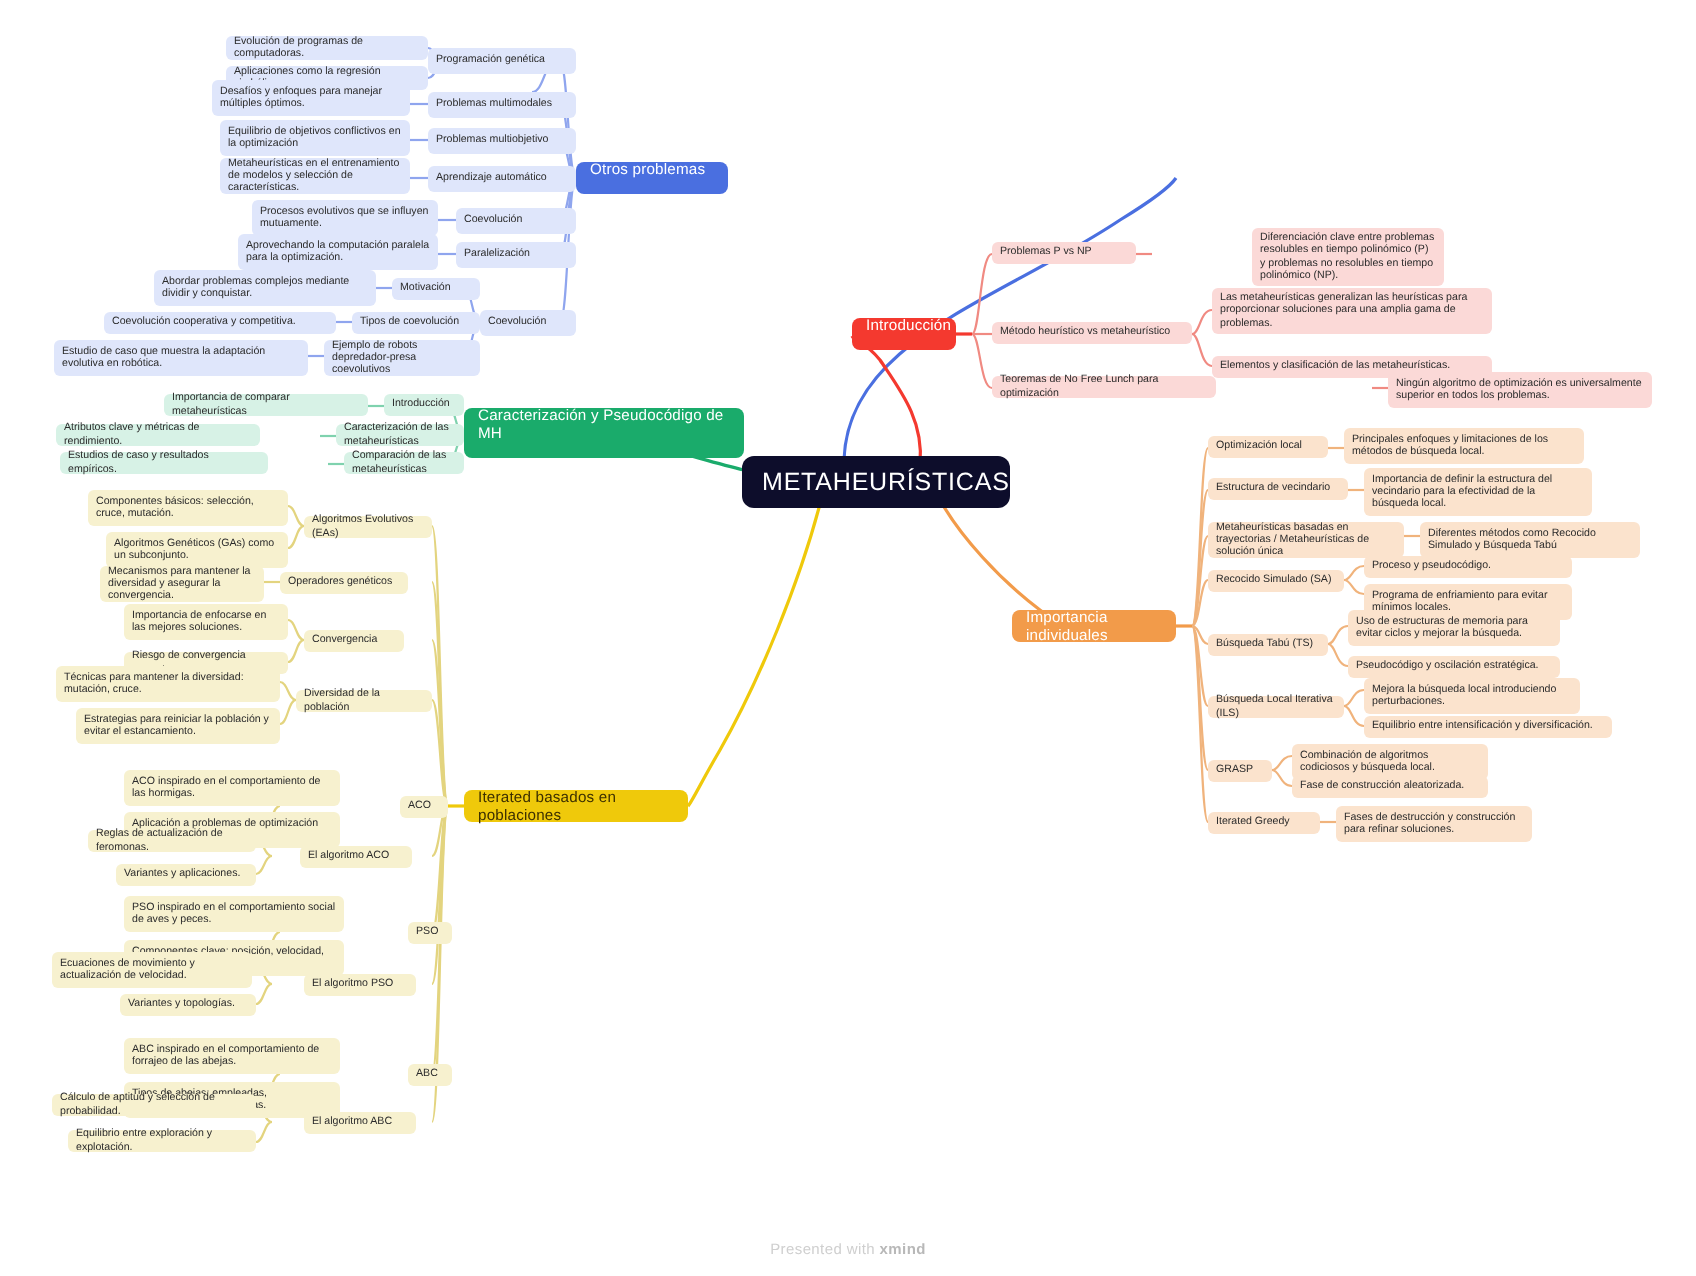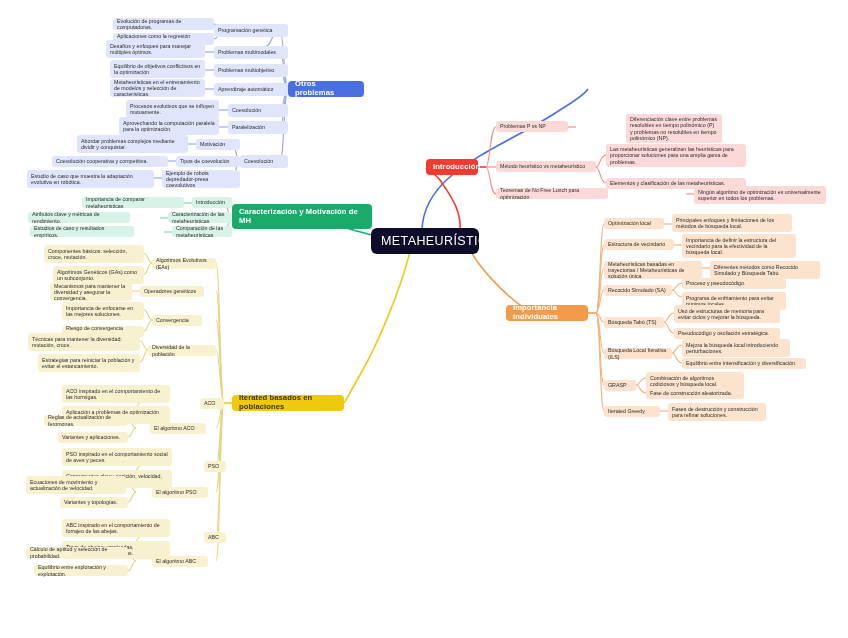--- a/index.html
+++ b/index.html
@@ -16,22 +16,22 @@
   
   .central{
     background:#0d0d2b;color:#ffffff;border-radius:6px;
     font-size:12.5px;letter-spacing:.4px;font-weight:400;
     display:flex;align-items:center;justify-content:center;
     text-align:center;padding:0 10px;z-index:20;
   }
 
   
   .main{
-    border-radius:4px;color:#ffffff;font-size:7.6px;font-weight:700;
-    display:flex;align-items:center;padding:0 7px;z-index:15;
+    border-radius:4px;color:#ffffff;font-size:7.6px;font-weight:400;
+    display:flex;align-items:flex-start;padding:0 7px;z-index:15;
     letter-spacing:.1px;
   }
   .main.blue{background:#4a6fe0;}
   .main.green{background:#1aab6b;}
   .main.red{background:#f4392f;}
   .main.orange{background:#f29b4a;}
   .main.yellow{background:#efc90b;color:#3d3000;}
 
   
   .sub{
@@ -162,30 +162,30 @@
       <path d="M140,466 C136,466 136,477 132,477" stroke="#e3d47f"></path>
       <path d="M136,492 C132,492 132,483 128,483" stroke="#e3d47f"></path>
       <path d="M136,492 C132,492 132,502 128,502" stroke="#e3d47f"></path>
       <path d="M140,537 C136,537 136,527 132,527" stroke="#e3d47f"></path>
       <path d="M140,537 C136,537 136,548 132,548" stroke="#e3d47f"></path>
       <path d="M136,561 C132,561 132,553 128,553" stroke="#e3d47f"></path>
       <path d="M136,561 C132,561 132,571 128,571" stroke="#e3d47f"></path>
     </g>
   </svg>
 
-  <div class="node central" style="left:371px;top:228px;width:108px;height:26px;">
+  <div class="node central" style="left:371px;top:228px;width:134px;height:26px;">
     <span class="txt">METAHEURÍSTICAS</span>
   </div>
 
   <div class="node main blue" style="left:288px;top:81px;width:76px;height:16px;">
     <span class="txt">Otros problemas</span>
   </div>
 
   <div class="node main green" style="left:232px;top:204px;width:140px;height:25px;">
-    <span class="txt">Caracterización y Motivación de MH</span>
+    <span class="txt">Caracterización y Pseudocódigo de MH</span>
   </div>
 
   <div class="node main red" style="left:426px;top:159px;width:52px;height:16px;">
     <span class="txt">Introducción</span>
   </div>
 
   <div class="node main orange" style="left:506px;top:305px;width:82px;height:16px;">
     <span class="txt">Importancia individuales</span>
   </div>
 
@@ -466,14 +466,17 @@
   <div class="node sub y" style="left:152px;top:556px;width:56px;height:11px;">
     <span class="txt">El algoritmo ABC</span>
     </div>
   <div class="node sub y" style="left:26px;top:547px;width:102px;height:11px;">
     <span class="txt">Cálculo de aptitud y selección de probabilidad.</span>
     </div>
   <div class="node sub y" style="left:34px;top:565px;width:94px;height:11px;">
     <span class="txt">Equilibrio entre exploración y explotación.</span>
     </div>
 
+  <div class="footer">
+    <span>Presented with </span><b>xmind</b>
+  </div>
 
 </div>
 
 </body></html>

